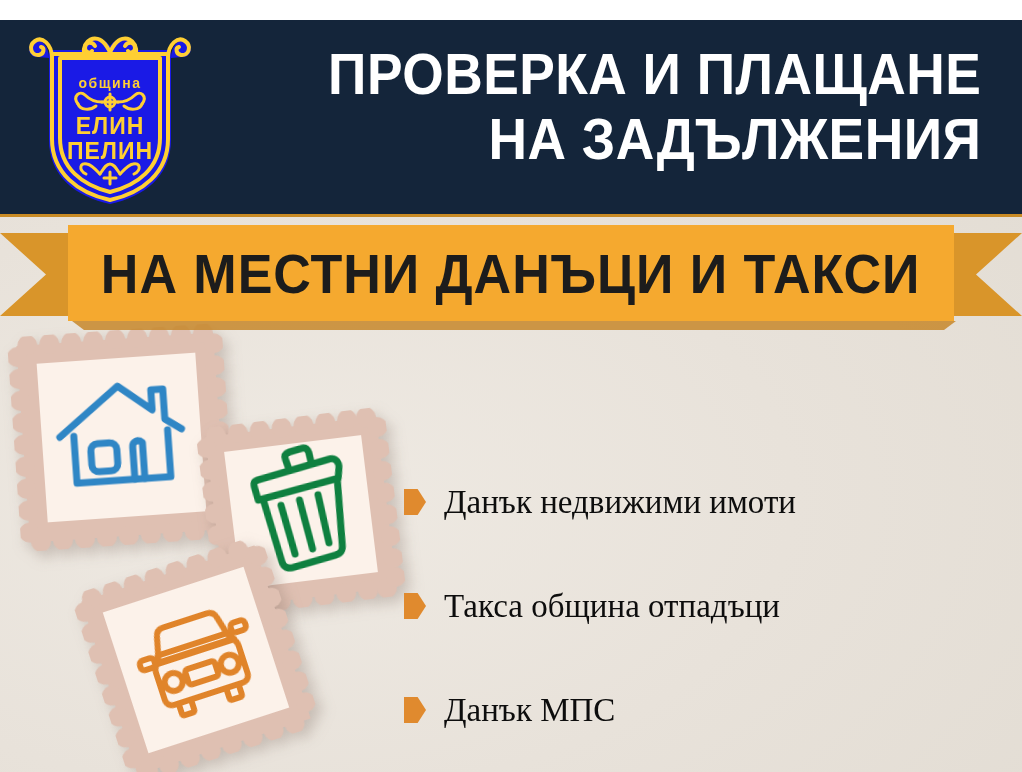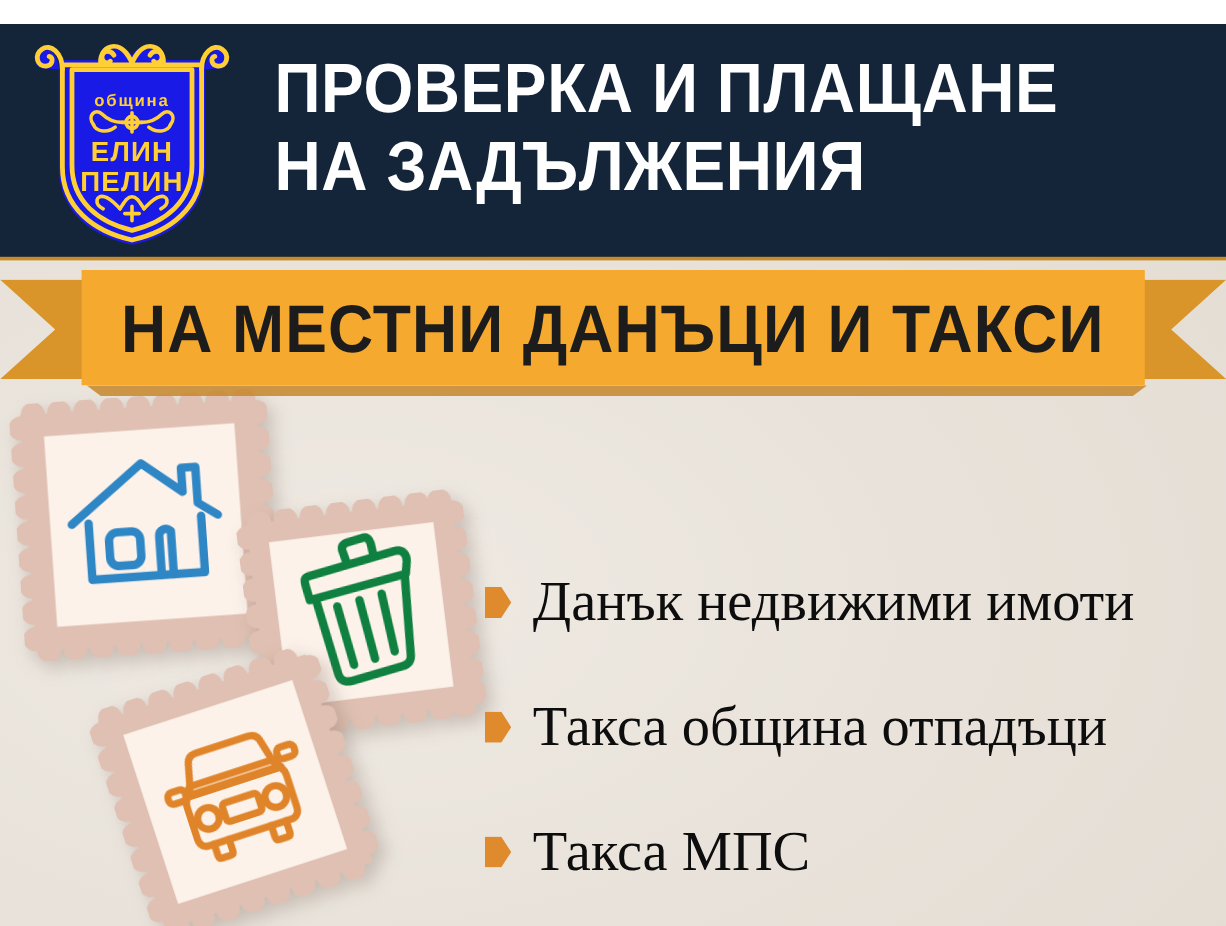--- a/index.html
+++ b/index.html
@@ -51,21 +51,21 @@
     z-index: 7;
   }
   .logo-wrap svg { display: block; }
 
   
   .title-block {
     position: absolute;
     left: 196px; top: 22px;
     width: 818px;
     z-index: 7;
-    text-align: left;
+    text-align: right;
   }
   .title-line {
     color: #ffffff;
     font-family: "Liberation Sans", sans-serif;
     font-weight: bold;
     font-size: 58px;
     line-height: 1.12;
     letter-spacing: 0.5px;
     transform: scaleX(0.92);
     transform-origin: center;
@@ -148,21 +148,21 @@
     width: 22px;
     height: 26px;
     flex: 0 0 auto;
     margin-right: 18px;
     background: #e08a2e;
     clip-path: polygon(0 0, 62% 0, 100% 50%, 62% 100%, 0 100%);
   }
   .list-label {
     color: #0d0d0d;
     font-family: "Liberation Serif", serif;
-    font-size: 47px;
+    font-size: 33px;
     line-height: 1;
     white-space: nowrap;
   }
 </style>
 </head>
 <body>
 
 <div id="poster">
 
   <div class="bg-wash"></div>
@@ -400,18 +400,18 @@
       <span class="list-label">Данък недвижими имоти</span>
     </div>
 
     <div class="list-item">
       <span class="bullet"></span>
       <span class="list-label">Такса община отпадъци</span>
     </div>
 
     <div class="list-item">
       <span class="bullet"></span>
-      <span class="list-label">Такса МПС</span>
+      <span class="list-label">Данък МПС</span>
     </div>
 
   </div>
 
 </div>
 
 </body></html>

